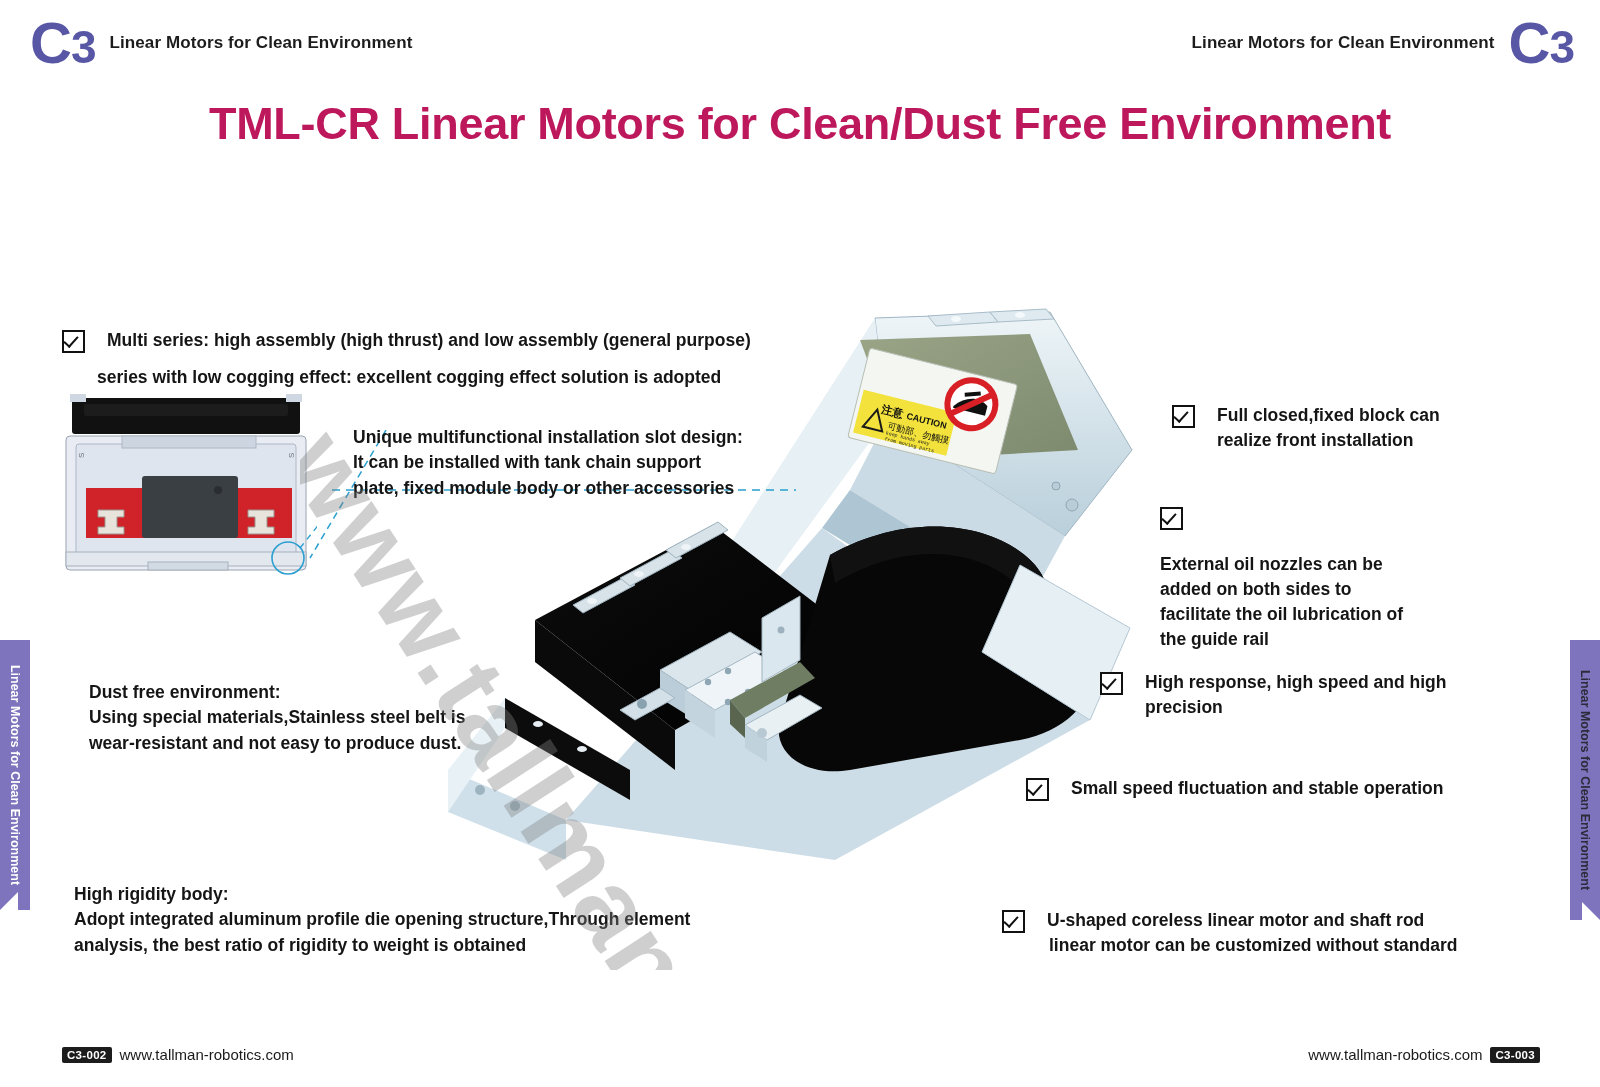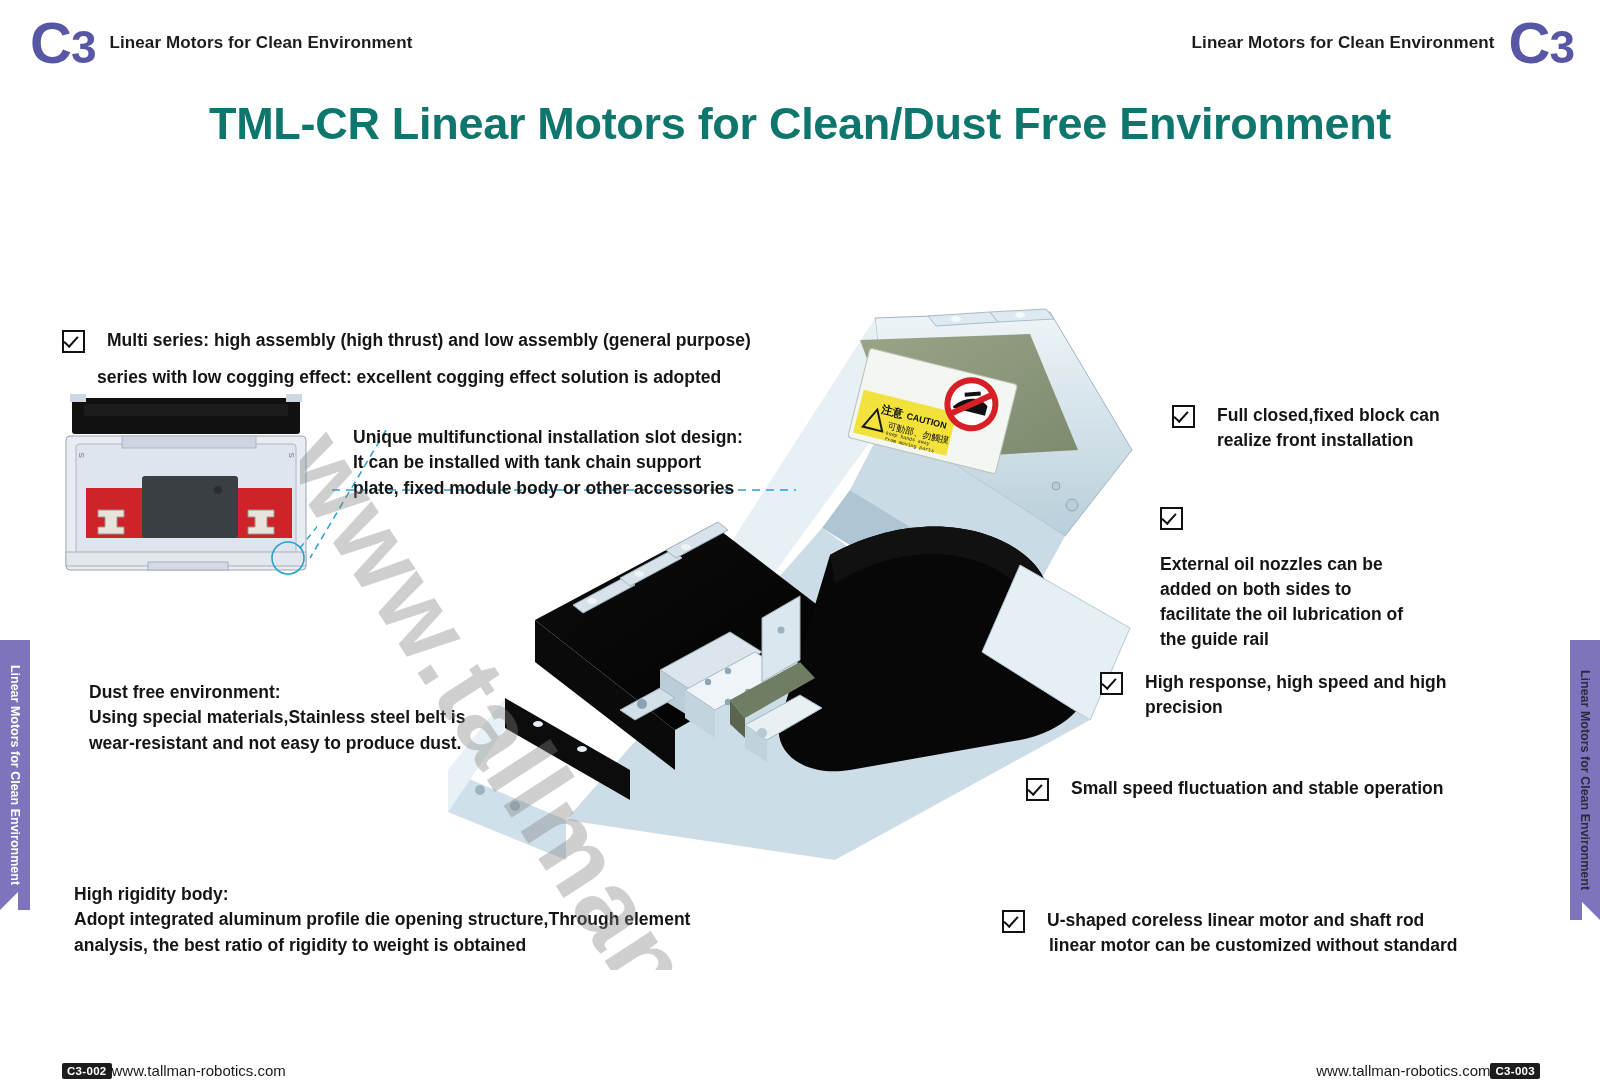--- a/index.html
+++ b/index.html
@@ -14,21 +14,21 @@
   .hdr-left{position:absolute;left:30px;top:14px;display:flex;align-items:center;gap:14px;}
   .hdr-right{position:absolute;right:26px;top:14px;display:flex;align-items:center;gap:14px;}
   .logo{font-family:"Liberation Sans", sans-serif;font-weight:bold;font-size:52px;
         color:#5857a6;line-height:1;letter-spacing:-1px;}
   .logo .c{font-size:58px;}
   .logo .three{font-size:46px;}
   .hdr-txt{font-size:17px;font-weight:600;color:#1c1c1c;letter-spacing:.1px;}
 
   
   .title{position:absolute;left:0;right:0;top:98px;text-align:center;
-         font-size:45px;font-weight:bold;color:#0f766e;letter-spacing:-.3px;}
+         font-size:45px;font-weight:bold;color:#be185d;letter-spacing:-.3px;}
 
   
   .tab{position:absolute;width:30px;background:#7d74bd;}
   .tab-left{left:0;top:640px;height:270px;
     clip-path:polygon(0 0,100% 0,100% 100%,0 100%,0 100%);}
   .tab-left:after{content:"";position:absolute;left:0;bottom:0;width:18px;height:18px;
     background:#fff;clip-path:polygon(0 100%,100% 100%,100% 0);}
   .tab-right{right:0;top:640px;height:280px;}
   .tab-right:after{content:"";position:absolute;right:0;bottom:0;width:18px;height:18px;
     background:#fff;clip-path:polygon(0 100%,100% 100%,0 0);}
@@ -55,22 +55,22 @@
   .photo{position:absolute;left:330px;top:300px;width:830px;height:560px;}
 
   
   .wm{position:absolute;left:300px;top:110px;width:1000px;height:860px;
       pointer-events:none;overflow:hidden;}
   .wm span{position:absolute;left:60px;top:300px;transform-origin:left top;
       transform:rotate(57deg);font-size:104px;font-weight:bold;color:rgba(130,130,130,.38);
       white-space:nowrap;letter-spacing:2px;}
 
   
-  .ft{position:absolute;bottom:8px;font-size:15px;color:#1a1a1a;display:flex;
-      align-items:center;}
+  .ft{position:absolute;bottom:24px;font-size:15px;color:#1a1a1a;display:flex;
+      align-items:center;gap:8px;}
   .ft-left{left:62px;}
   .ft-right{right:60px;}
   .pill{background:#1c1c1c;color:#fff;font-size:11.5px;font-weight:bold;
         padding:2px 5px;border-radius:2px;letter-spacing:.3px;}
   .ft a,.ft .url{color:#1a1a1a;text-decoration:none;}
   .dash{position:absolute;border:0;}
 </style>
 </head>
 <body>
 

